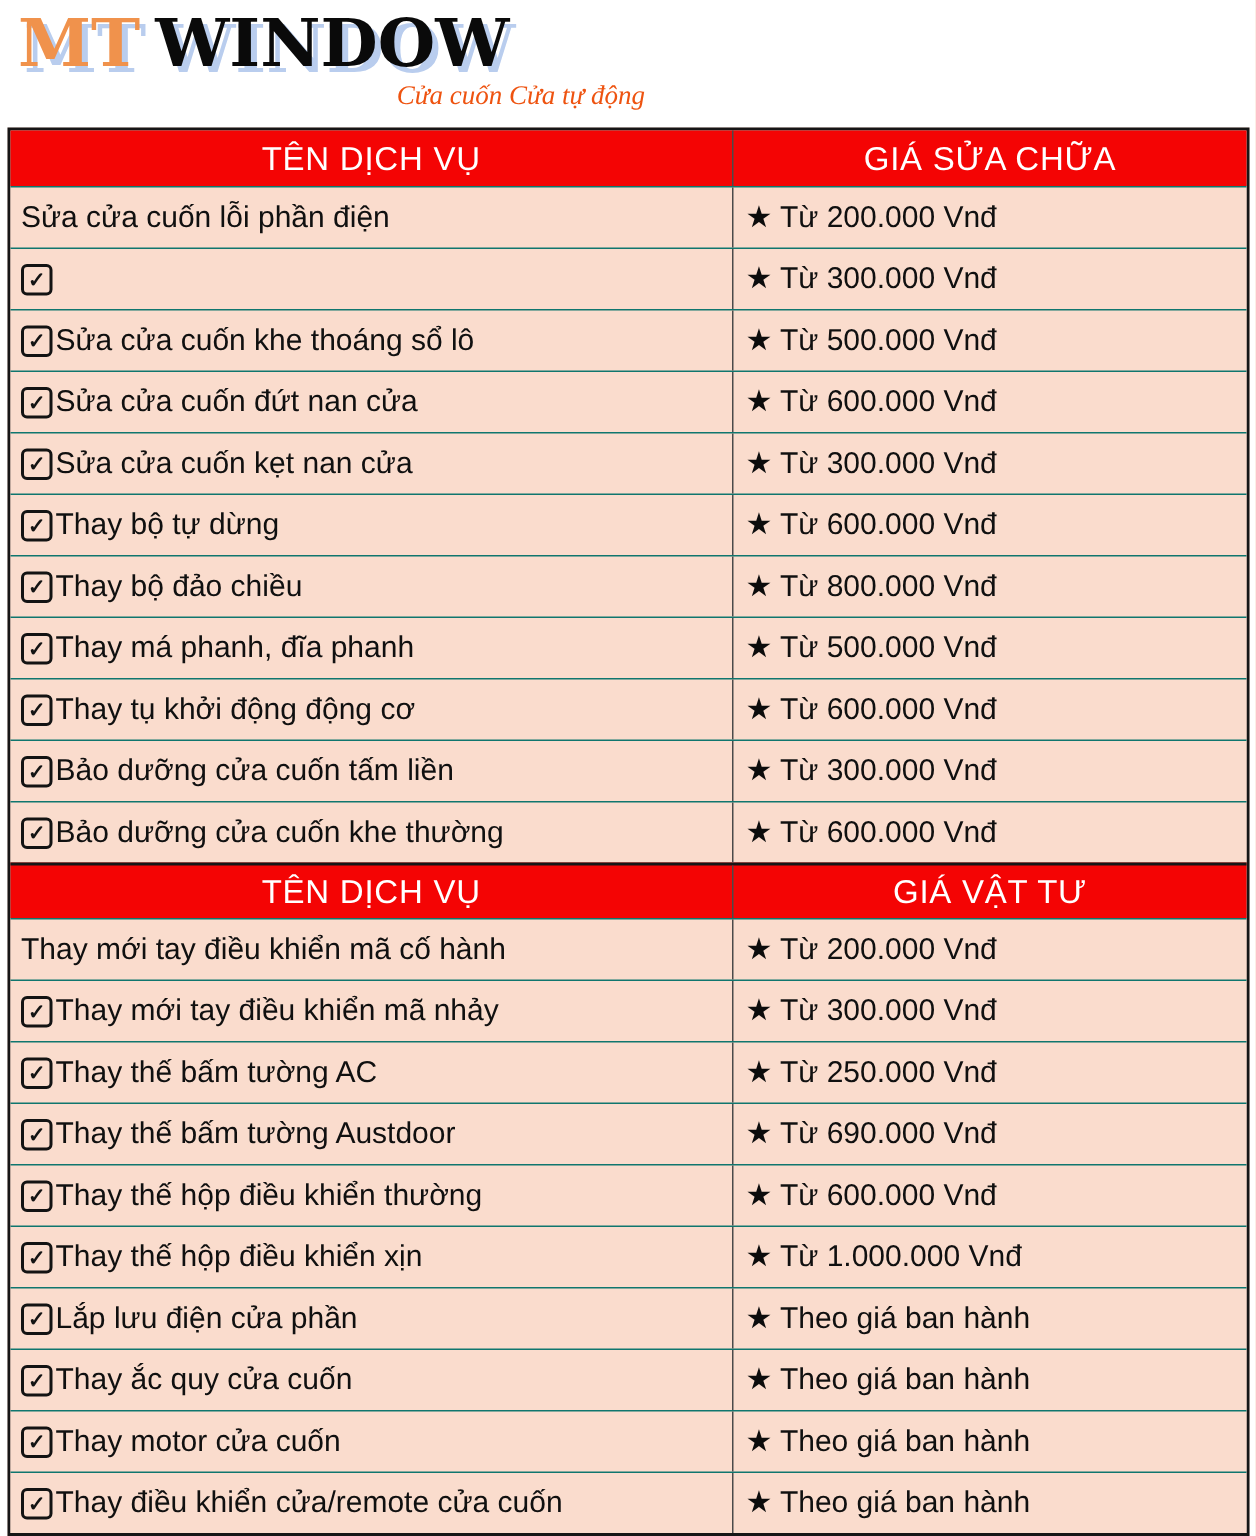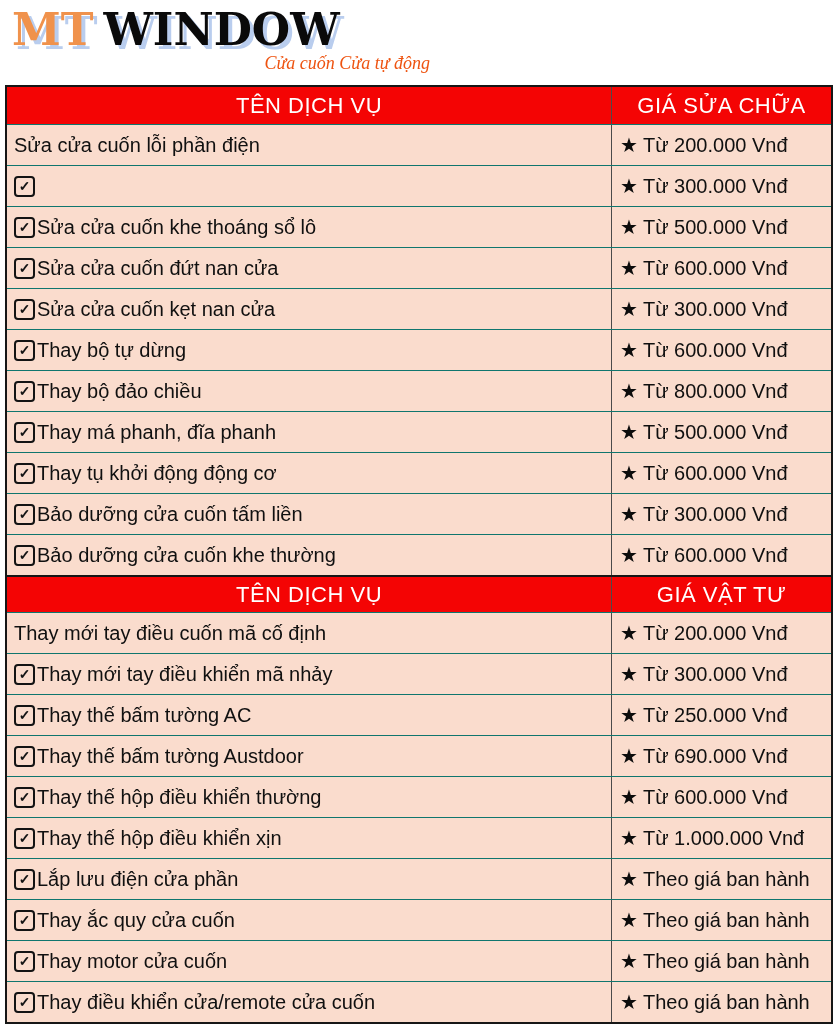--- a/index.html
+++ b/index.html
@@ -56,21 +56,21 @@
   .header-row {
     height: 37px;
     background: #f40404;
     color: #ffffff;
     font-size: 22px;
     border-top: 2px solid #161616;
   }
   .price-table .header-row:first-child { border-top: none; }
   .cell { display: flex; align-items: center; box-sizing: border-box; }
   .cell-service {
-    width: 605px;
+    width: 482px;
     border-right: 1px solid #4a4a4a;
     padding-left: 7px;
   }
   .cell-price { flex: 1; padding-left: 8px; }
   .header-row .cell-service,
   .header-row .cell-price { justify-content: center; padding-left: 0; letter-spacing: 0.5px; }
 
   
   .cb {
     width: 17px; height: 17px;
@@ -230,21 +230,21 @@
         <span class="star">★</span>
         <span class="price-label">Từ 600.000 Vnđ</span>
       </div>
     </div>
     <div class="row header-row">
       <div class="cell cell-service">TÊN DỊCH VỤ</div>
       <div class="cell cell-price">GIÁ VẬT TƯ</div>
     </div>
     <div class="row">
       <div class="cell cell-service">
-        <span class="svc-label">Thay mới tay điều cuốn mã cố định</span>
+        <span class="svc-label">Thay mới tay điều khiển mã cố hành</span>
       </div>
       <div class="cell cell-price">
         <span class="star">★</span>
         <span class="price-label">Từ 200.000 Vnđ</span>
       </div>
     </div>
     <div class="row">
       <div class="cell cell-service">
         <span class="cb">
           <span class="tick">✓</span>

